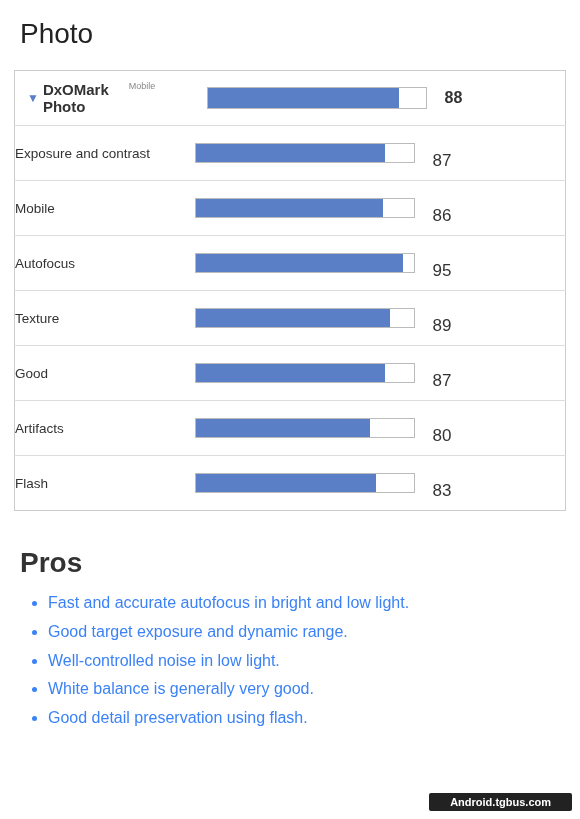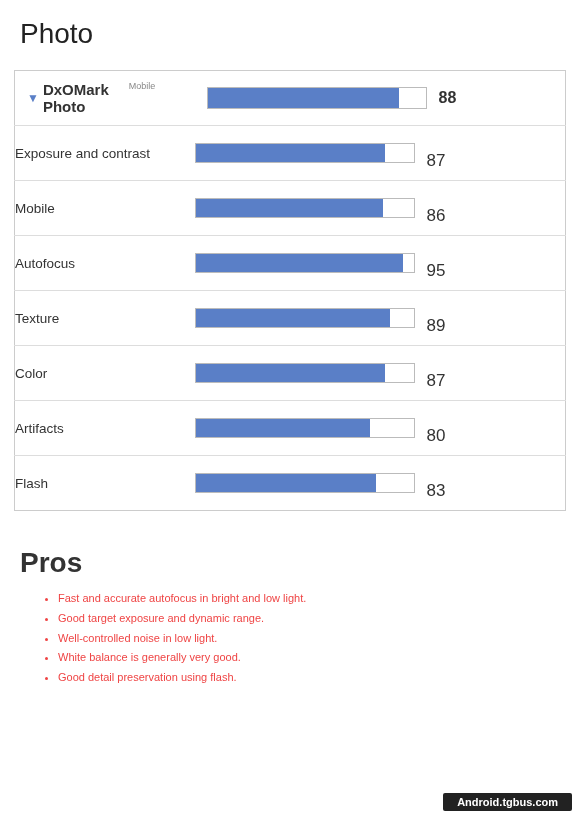--- a/index.html
+++ b/index.html
@@ -58,21 +58,21 @@
       vertical-align: middle;
     }
     .row-label {
       width: 180px;
       color: #333;
       font-size: 13.5px;
     }
     .bar-cell {
       display: flex;
       align-items: center;
-      gap: 12px;
+      gap: 18px;
     }
     .bar-outer {
       width: 220px;
       height: 20px;
       background: #fff;
       border: 1px solid #bbb;
       position: relative;
       overflow: hidden;
     }
     .bar-inner {
@@ -115,32 +115,31 @@
       font-weight: bold;
       color: #333;
       margin: 16px 0 10px 0;
     }
     .bullet-list {
       list-style: disc;
       padding-left: 28px;
       line-height: 1.8;
     }
     .bullet-list li {
-      font-size: 11px;
-      color: #ef4444;
-      margin-left: 10px;
+      font-size: 16px;
+      color: #3b82f6;
     }
     .watermark {
       position: fixed;
       bottom: 8px;
       right: 8px;
       background: #222;
       color: #fff;
       font-size: 11px;
-      padding: 3px 14px;
+      padding: 3px 21px;
       font-weight: bold;
       border-radius: 2px;
       pointer-events: none;
     }
   </style>
 </head>
 <body>
 
 <h1 class="page-title">Photo</h1>
 
@@ -203,21 +202,21 @@
       <td>
         <div class="bar-cell">
           <div class="bar-outer">
             <div class="bar-inner" style="width:89%"></div>
           </div>
           <span class="bar-score">89</span>
         </div>
       </td>
     </tr>
       <tr class="data-row">
-      <td class="row-label">Color</td>
+      <td class="row-label">Good</td>
       <td>
         <div class="bar-cell">
           <div class="bar-outer">
             <div class="bar-inner" style="width:87%"></div>
           </div>
           <span class="bar-score">87</span>
         </div>
       </td>
     </tr>
       <tr class="data-row">

